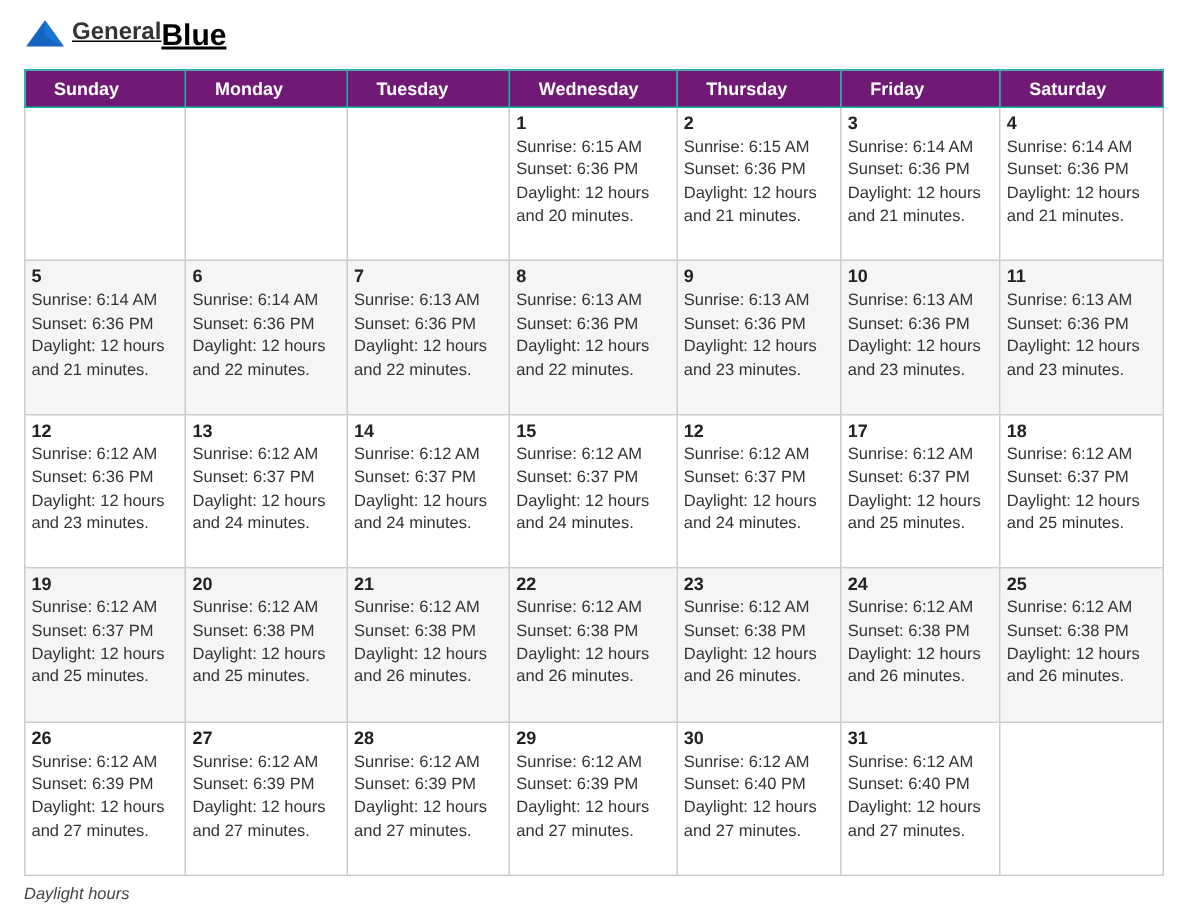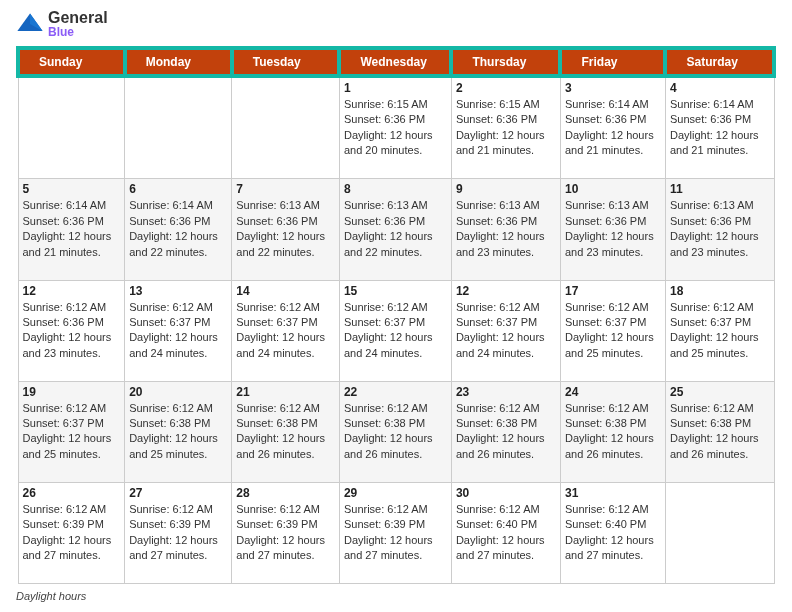--- a/index.html
+++ b/index.html
@@ -22,27 +22,28 @@
       justify-content: space-between;
       align-items: flex-start;
       margin-bottom: 8px;
     }
     .logo {
       display: flex;
       align-items: center;
     }
     .logo-text {
       display: flex;
-      flex-direction: column;
+      flex-direction: row;
       font-size: 18px;
       font-weight: bold;
       line-height: 1;
+      text-decoration: underline;
     }
     .logo-general { color: #333; font-size: 16px; font-weight: bold; }
-    .logo-blue { color: #8b5cf6; font-size: 12px; font-weight: bold; }
+    .logo-blue { color: #000000; font-size: 20px; font-weight: bold; }
     .logo-icon {
       width: 28px;
       height: 28px;
       margin-right: 4px;
     }
     .title-block {
       text-align: right;
     }
     .month-year {
       font-size: 32px;
@@ -53,27 +54,27 @@
     .location {
       font-size: 14px;
       color: #444;
     }
     .calendar {
       width: 100%;
       border-collapse: collapse;
       flex: 1;
     }
     .calendar thead tr th {
-      background-color: #c2410c;
+      background-color: #701a75;
       color: #fff;
       font-size: 12px;
       font-weight: bold;
       padding: 5px 19px;
       text-align: left;
-      border: 4px solid #14b8a6;
+      border: 1px solid #14b8a6;
     }
     .calendar tbody tr td {
       vertical-align: top;
       border: 1px solid #ccc;
       padding: 3px 4px;
       font-size: 10px;
       color: #222;
       width: 113px;
       height: 80px;
     }

